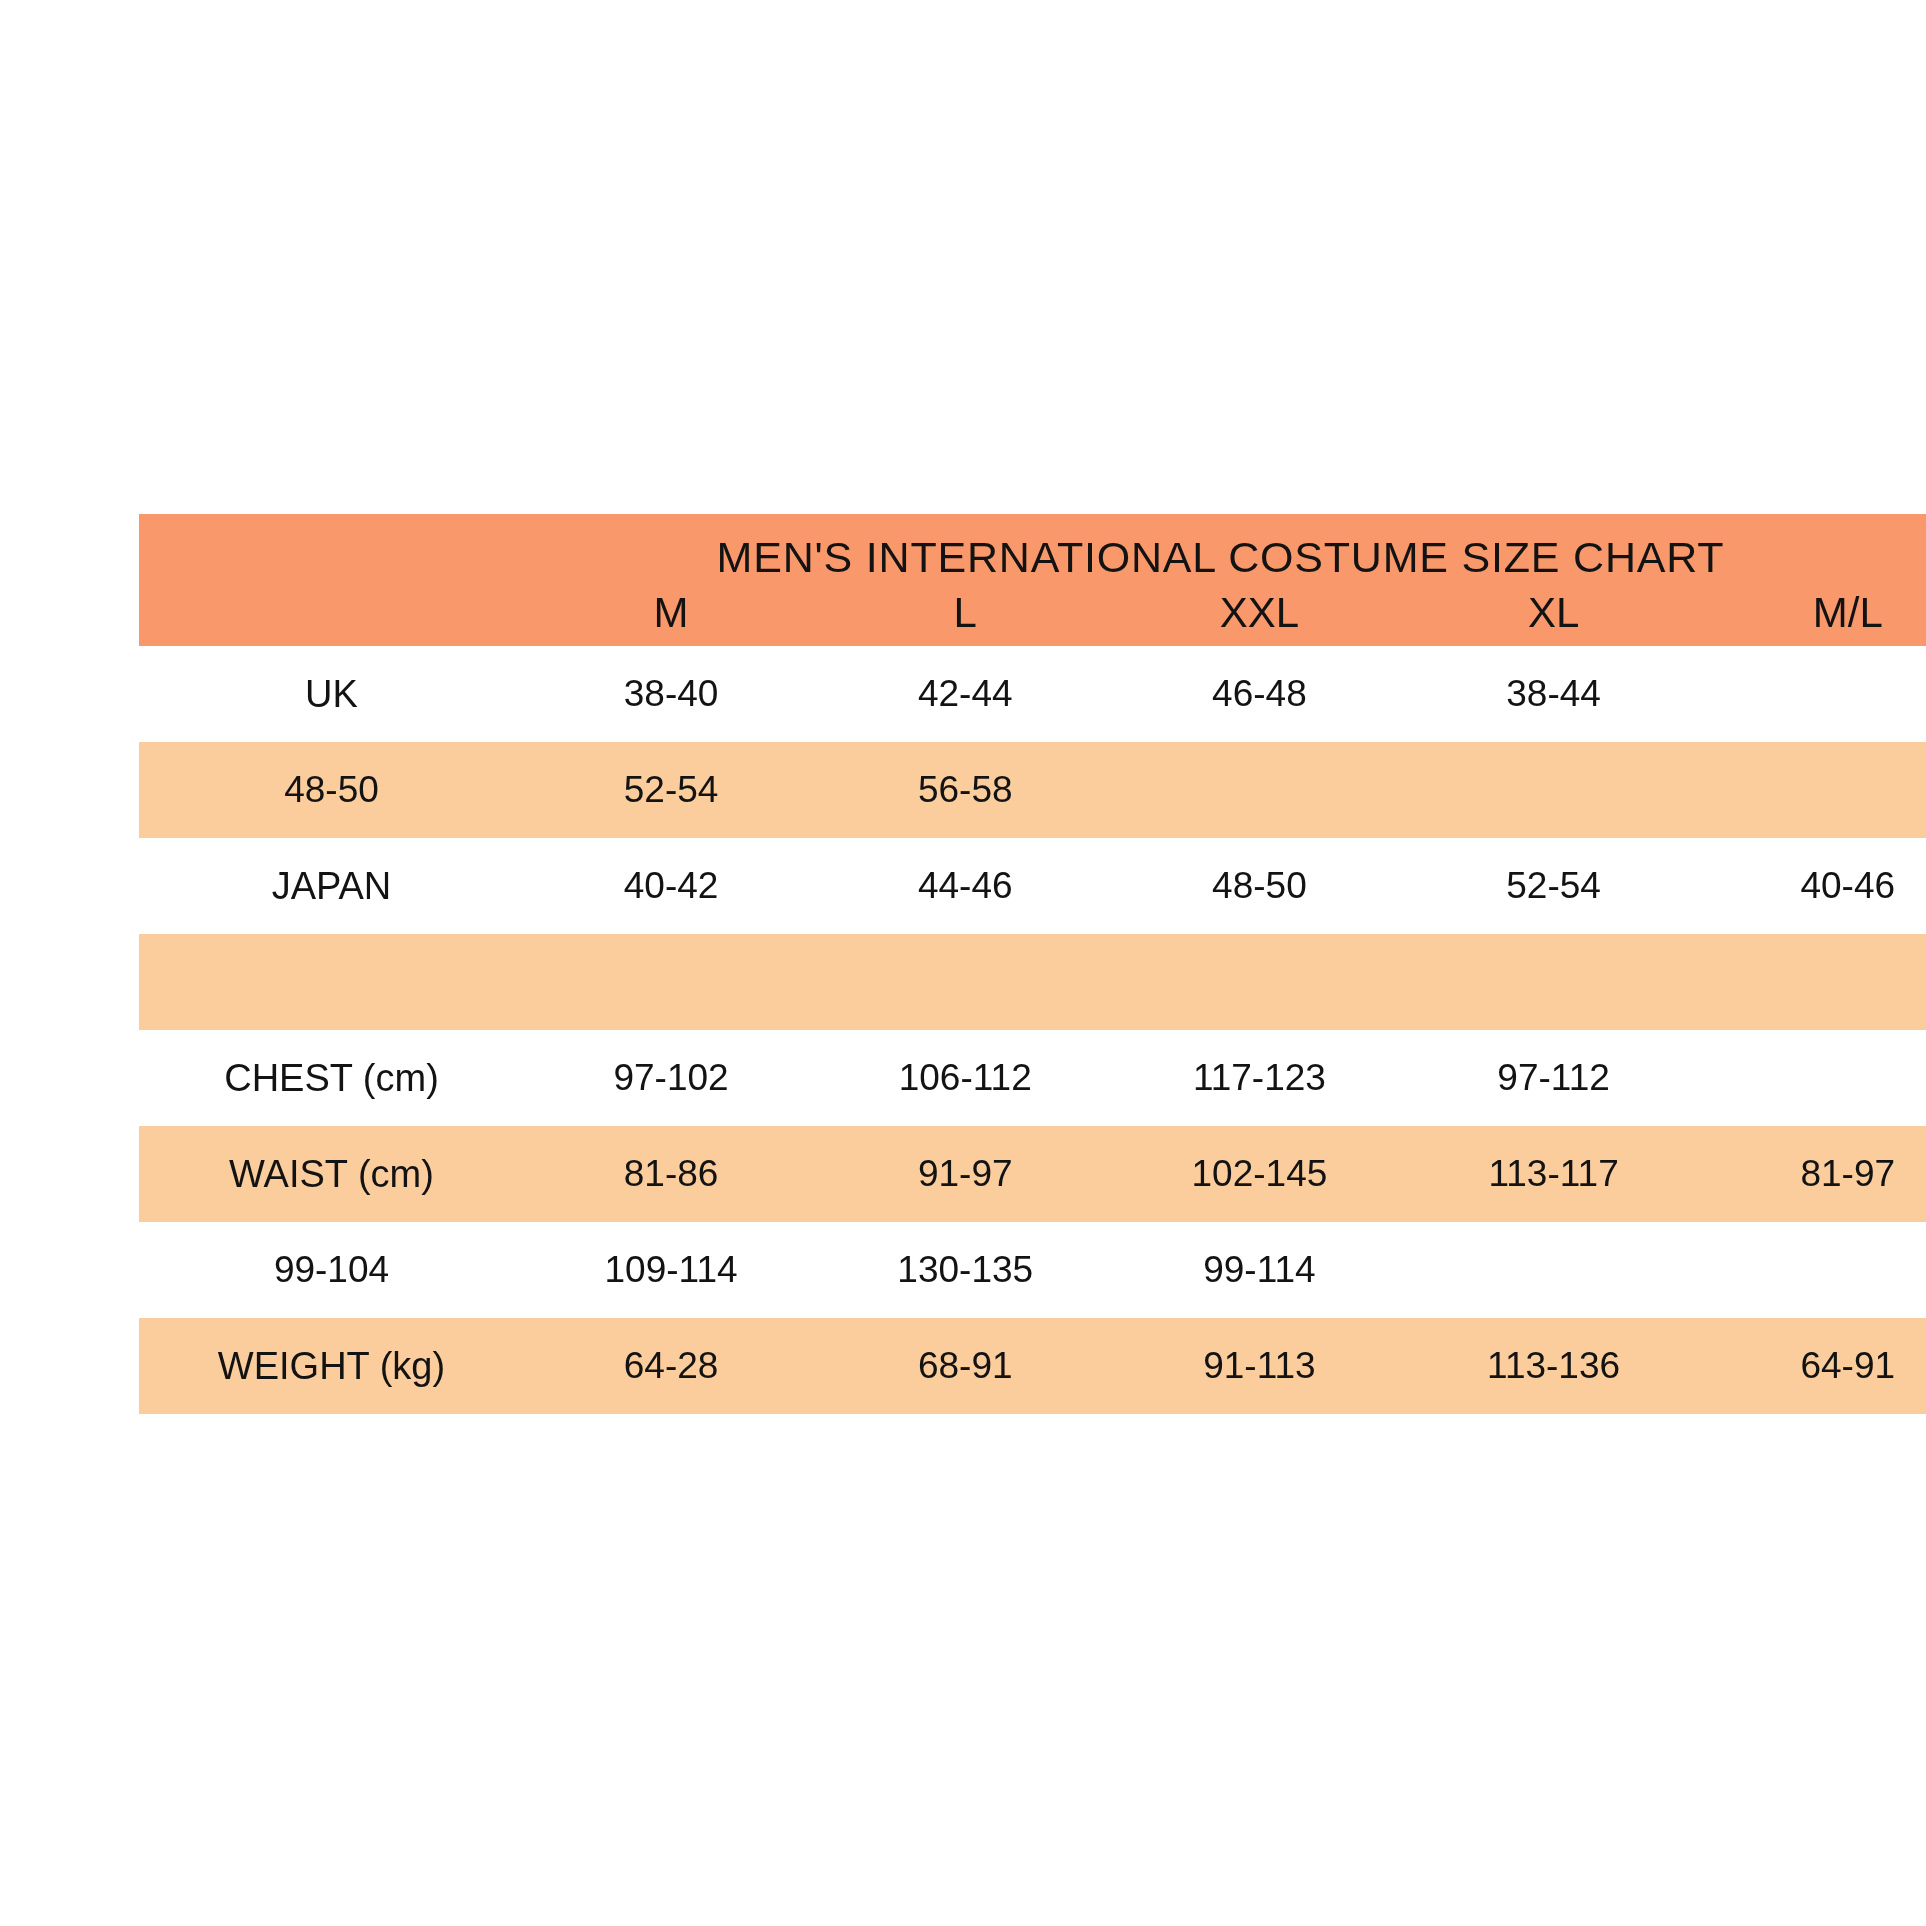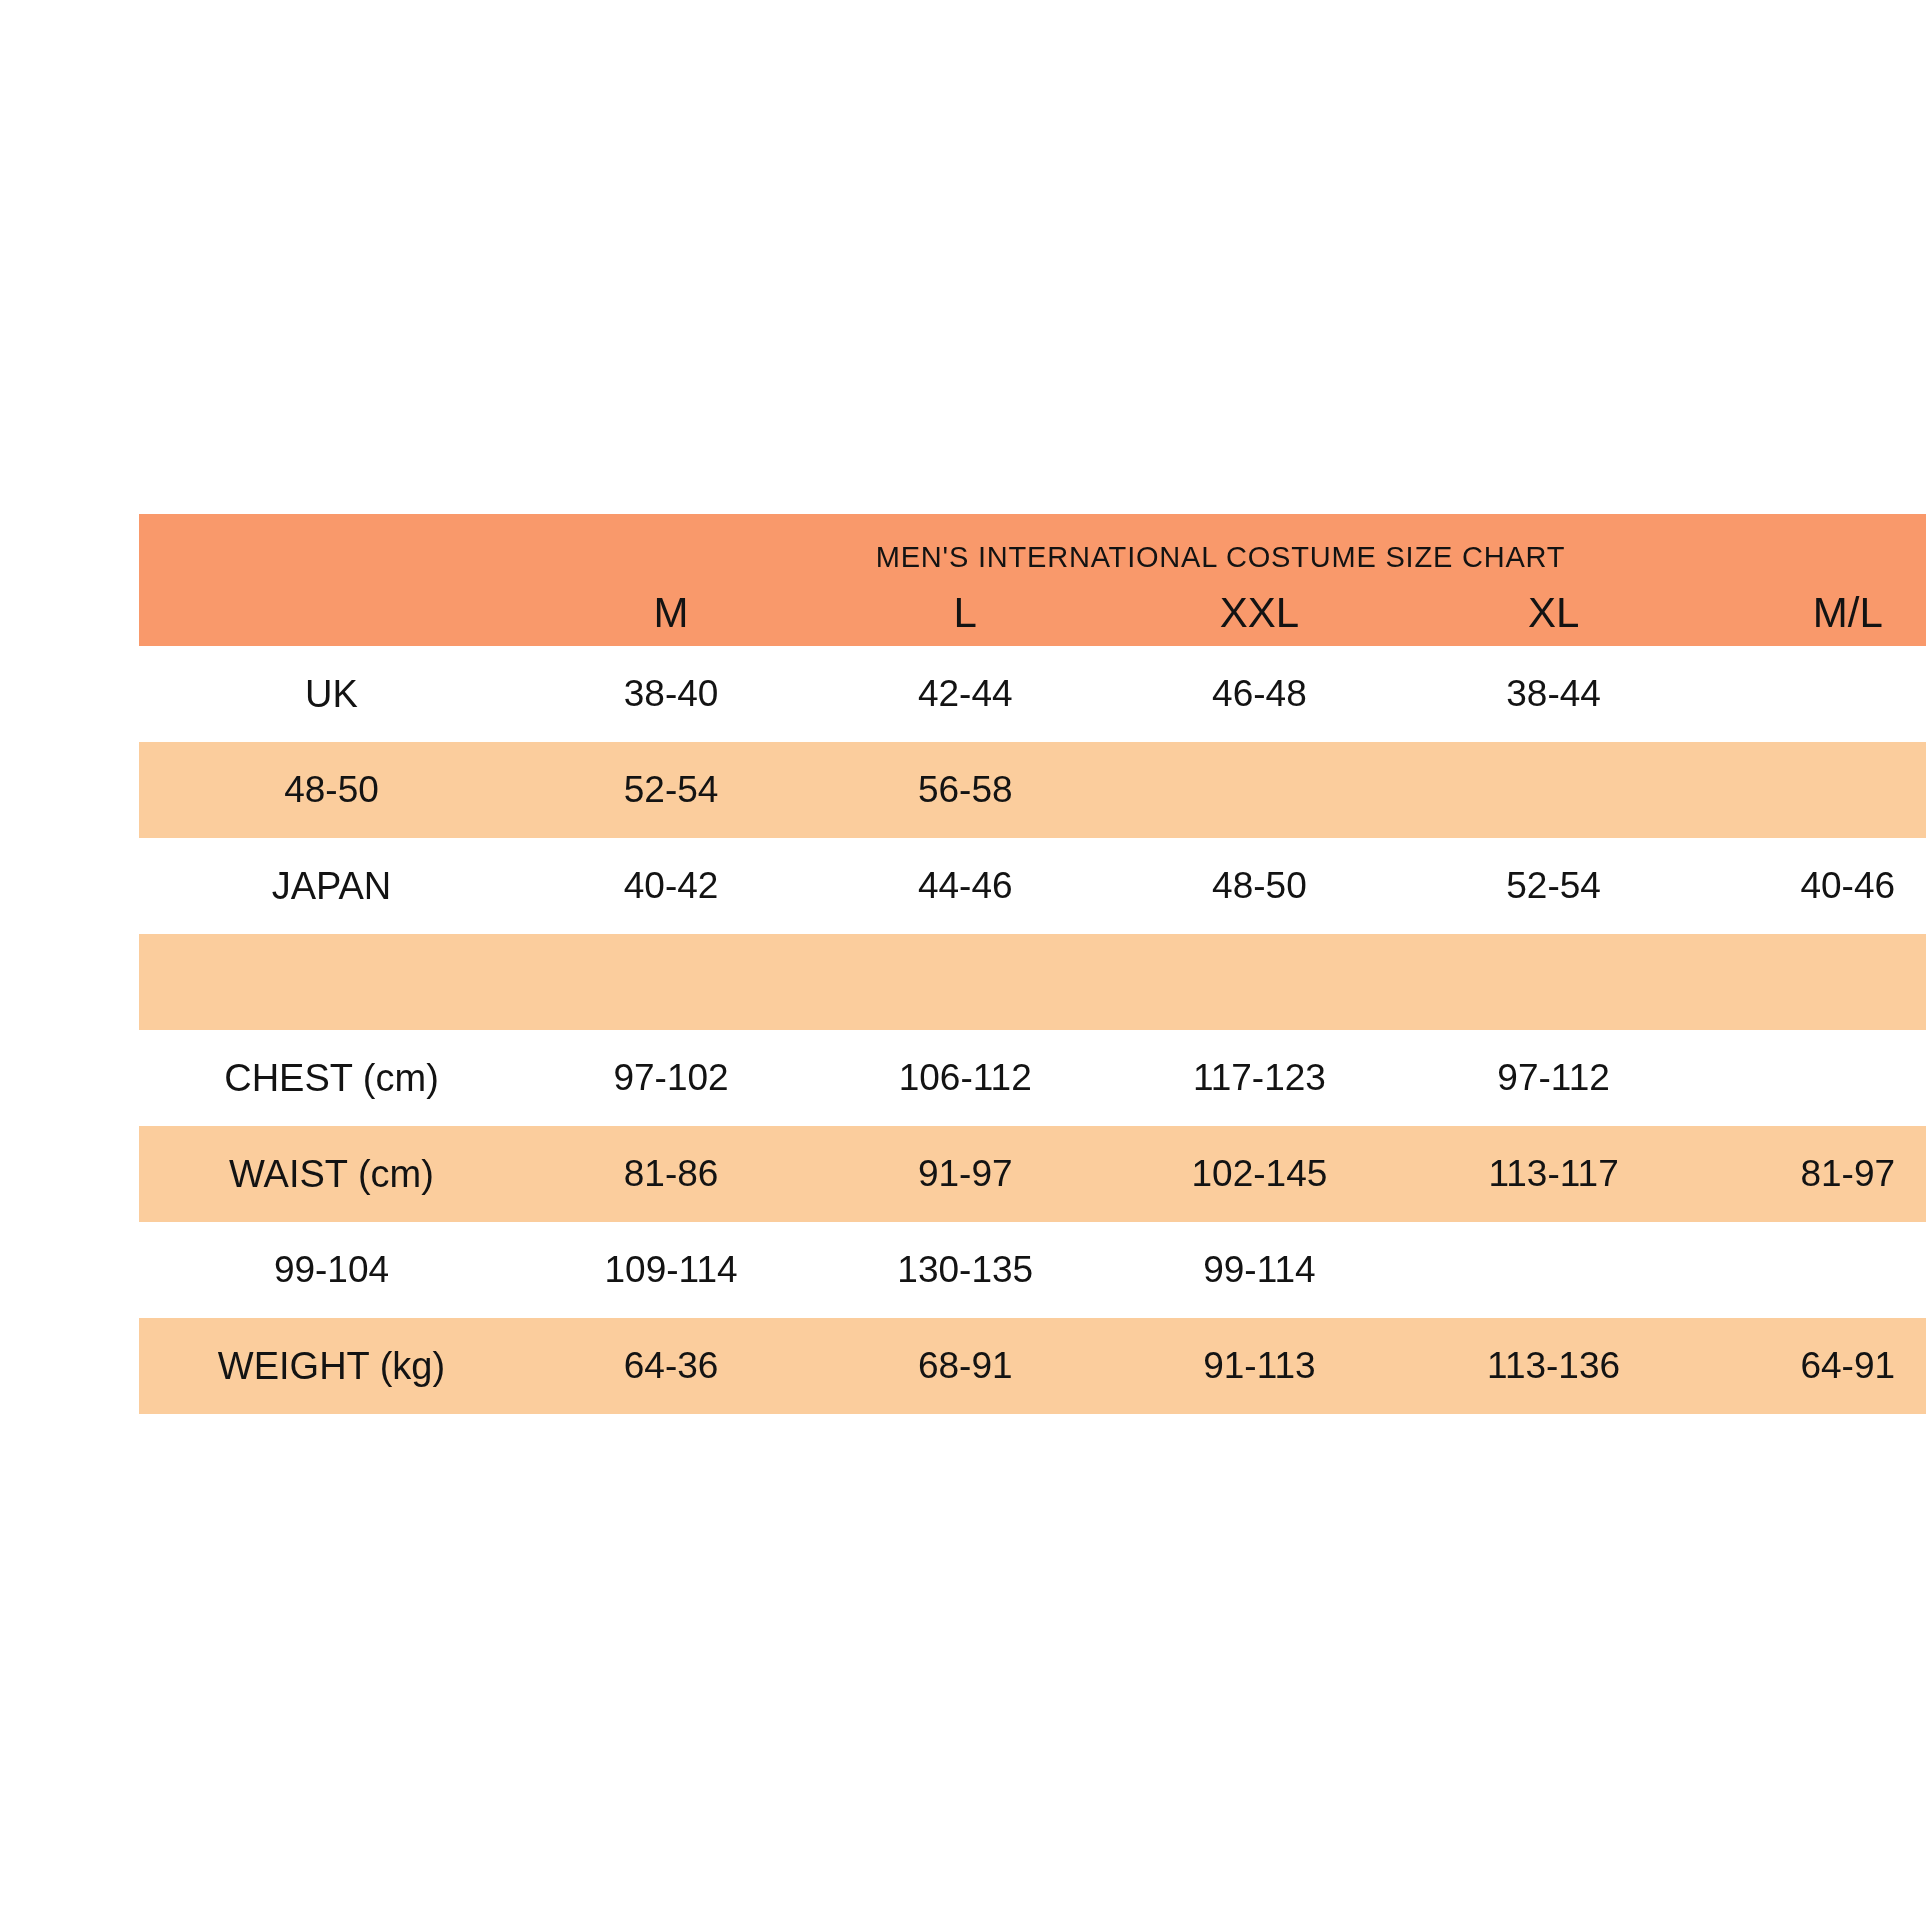--- a/index.html
+++ b/index.html
@@ -21,21 +21,21 @@
     background: #F9996B;
     width: 100%;
   }
   .title-row {
     height: 65px;
     display: flex;
     align-items: flex-end;
     justify-content: center;
   }
   .title-row .title-text {
-    font-size: 29px;
+    font-size: 43px;
     line-height: 43px;
     letter-spacing: 0.8px;
     white-space: nowrap;
     margin-left: 13px;
   }
   .grid {
     display: grid;
     grid-template-columns: 385px repeat(6, 1fr);
     width: 100%;
   }
@@ -142,21 +142,21 @@
   <div class="grid row row-white">
     <div class="cell">99-104</div>
     <div class="cell">109-114</div>
     <div class="cell">130-135</div>
     <div class="cell">99-114</div>
 
   </div>
 
   <div class="grid row row-light">
     <div class="cell label-cell">WEIGHT (kg)</div>
-    <div class="cell">64-36</div>
+    <div class="cell">64-28</div>
     <div class="cell">68-91</div>
     <div class="cell">91-113</div>
     <div class="cell">113-136</div>
     <div class="cell">64-91</div>
 
   </div>
 
 </div>
 
 

